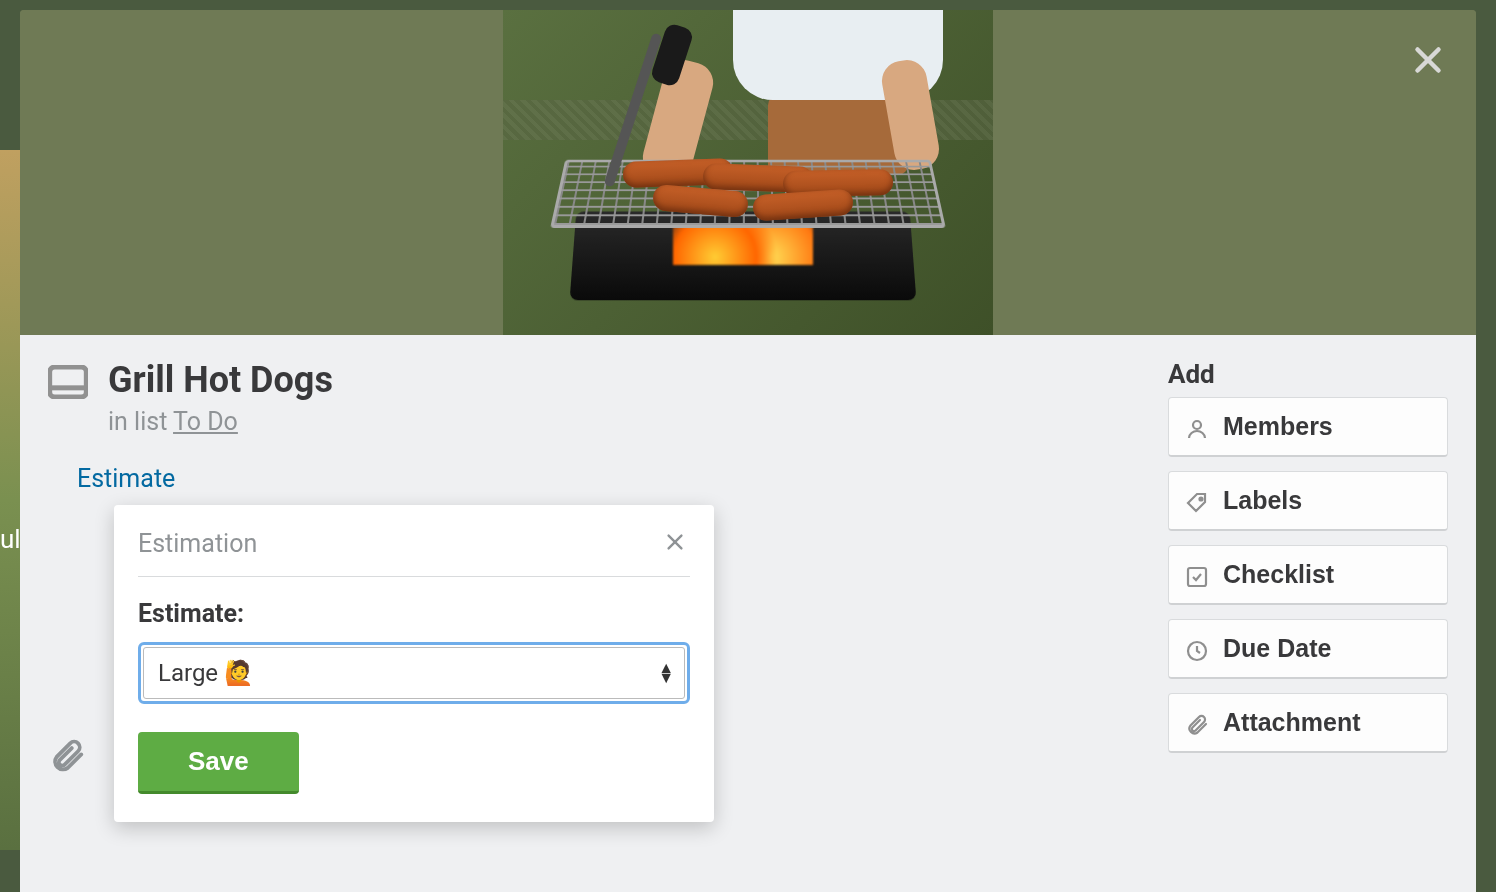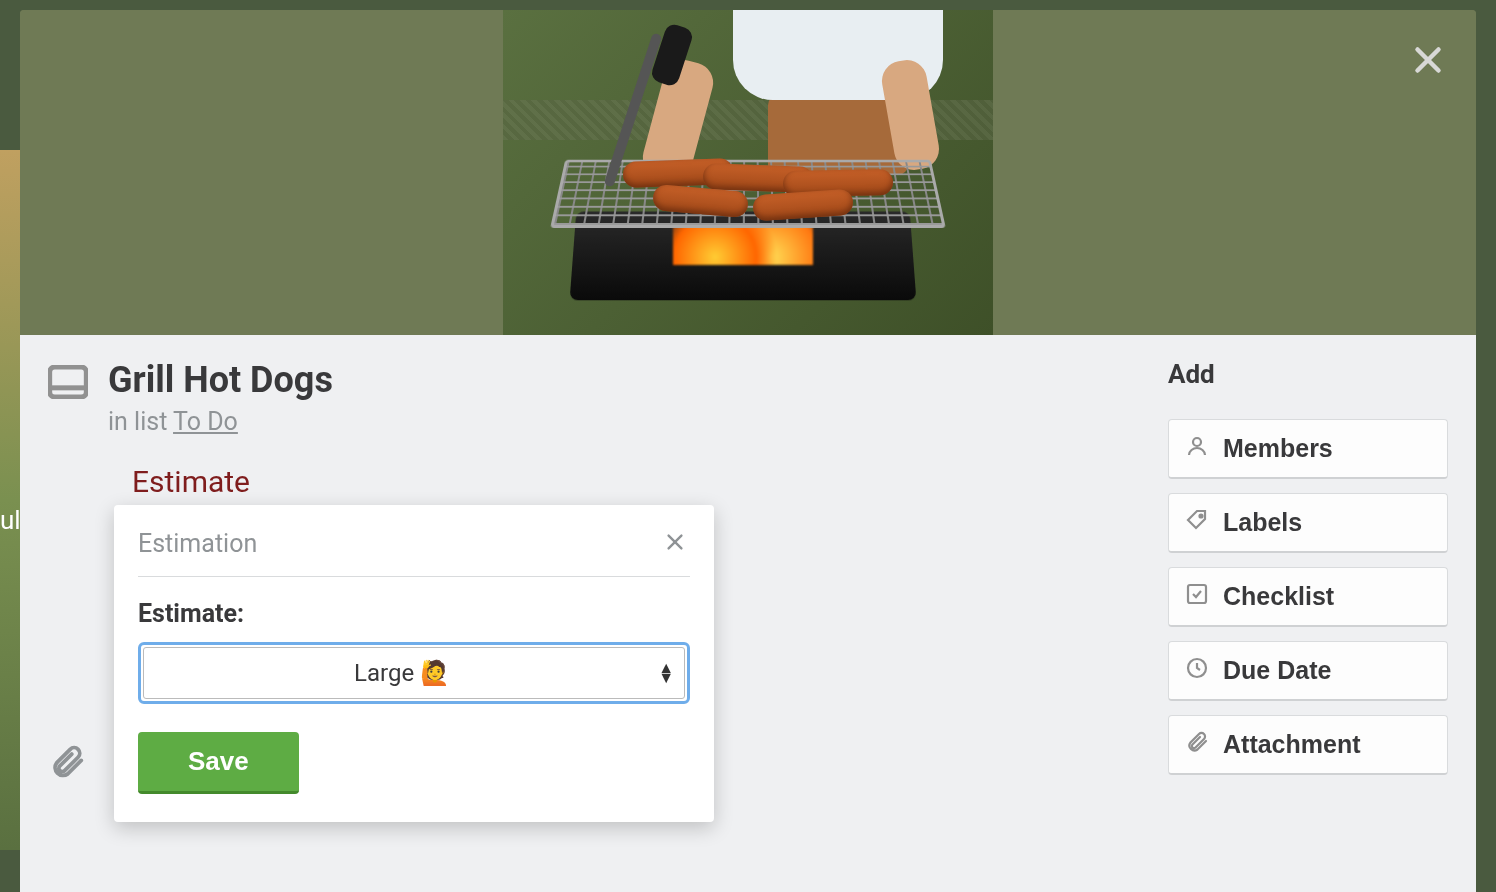--- a/index.html
+++ b/index.html
@@ -176,23 +176,23 @@
   margin-left: 60px;
   font-size: 25px;
   color: #8f9396;
   margin-bottom: 28px;
 }
 .list-link {
   text-decoration: underline;
   color: #8f9396;
 }
 .estimate-label {
-  margin-left: 84px;
-  font-size: 30px;
-  color: #7f1d1d;
+  margin-left: 29px;
+  font-size: 25px;
+  color: #0369a1;
   margin-bottom: 6px;
 }
 .popover {
   position: absolute;
   left: 114px;
   top: 820px;
   width: 600px;
   background: #fff;
   border-radius: 4px;
   box-shadow: 0 6px 20px rgba(0,0,0,0.2);
@@ -233,21 +233,20 @@
   height: 52px;
   border: 1px solid #bbb;
   border-radius: 3px;
   background: #fff;
   font-size: 24px;
   padding: 0 38px 0 14px;
   color: #39393b;
   position: relative;
   display: flex;
   align-items: center;
-  justify-content: center;
 }
 .select-arrows {
   position: absolute;
   right: 10px;
   top: 50%;
   transform: translateY(-50%);
   font-size: 16px;
   line-height: 10px;
   color: #333;
 }
@@ -288,50 +287,50 @@
   margin-bottom: 6px;
 }
 .added-text {
   color: #8f9396;
   font-size: 25px;
 }
 .side-heading {
   font-size: 26px;
   font-weight: 700;
   color: #39393b;
-  margin-bottom: 30px;
+  margin-bottom: 8px;
 }
 .side-btn {
   width: 100%;
   background: #fdfdfd;
   border: 1px solid #d9dbdd;
   border-bottom: 2px solid #cfd1d3;
   border-radius: 4px;
   padding: 14px 16px;
   display: flex;
-  align-items: flex-start;
+  align-items: flex-end;
   gap: 14px;
   margin-bottom: 14px;
   cursor: pointer;
   font-size: 25px;
   font-weight: 700;
   color: #39393b;
   text-align: left;
 }
 .side-icon {
   color: #8f8f8f;
   display:inline-flex;
   width: 24px;
   height: 24px;
   align-items:center;
   justify-content:center;
 }
 .bg-text {
   position: absolute;
-  left: 0; top: 505px;
+  left: 0; top: 524px;
   color: #fff; font-size: 26px;
   width: 20px; overflow: hidden;
 }
 </style>
 </head>
 <body>
 
 <div class="background-strip"></div>
 <div class="bg-text">ul</div>
 

